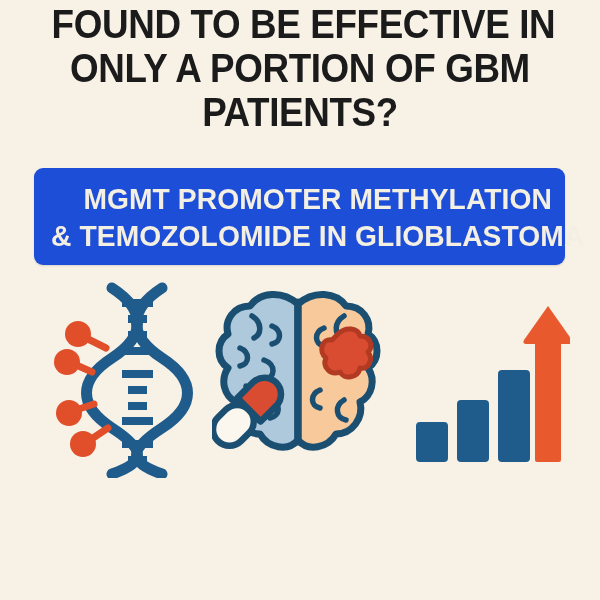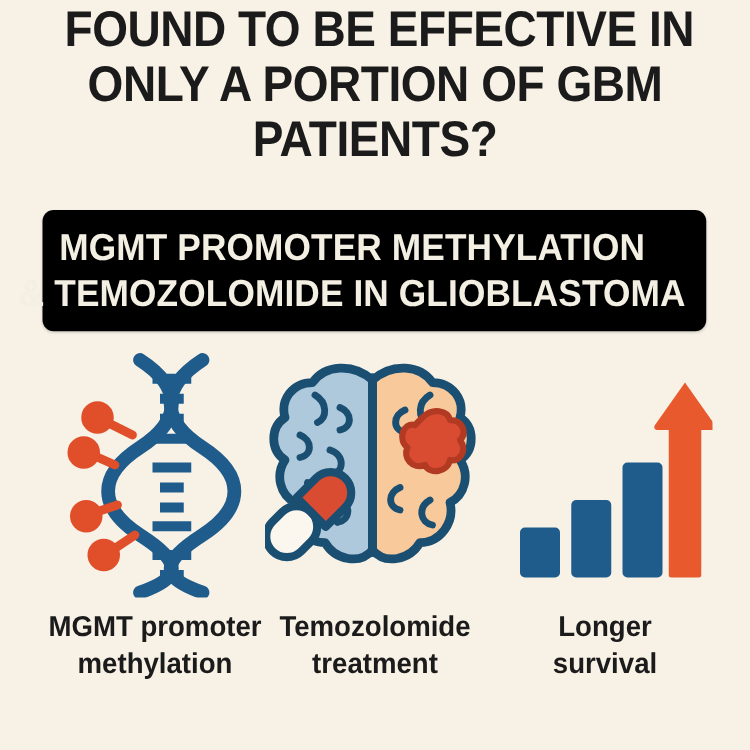--- a/index.html
+++ b/index.html
@@ -43,26 +43,26 @@
     white-space: nowrap;
   }
 
   
   .banner {
     position: absolute;
     left: 34px;
     top: 168px;
     width: 531px;
     height: 97px;
-    background: #000000;
+    background: #1d4ed8;
     border-radius: 9px;
     box-shadow: 0 1px 2px rgba(0,0,0,0.12);
     display: flex;
     align-items: center;
-    justify-content: flex-end;
+    justify-content: flex-start;
   }
   .banner-text {
     text-align: center;
     color: #f4efe3;
     font-family: "Liberation Sans Narrow", "Liberation Sans", sans-serif;
     font-weight: bold;
     font-size: 30px;
     line-height: 37px;
     letter-spacing: 0.1px;
     transform: scaleX(0.94);
@@ -229,28 +229,14 @@
         </g>
         <g fill="#E85A2E">
           <rect x="135" y="56" width="26" height="124" rx="2"></rect>
           <path d="M148 24 L172 58 Q174 62 169 62 H127 Q122 62 124 58 Z"></path>
         </g>
       </svg>
     </div>
 
   </div>
 
-  <div class="caption-row">
-    <div class="caption cap-dna">
-      <span class="cap-line">MGMT promoter</span>
-      <span class="cap-line">methylation</span>
-    </div>
-    <div class="caption cap-brain">
-      <span class="cap-line">Temozolomide</span>
-      <span class="cap-line">treatment</span>
-    </div>
-    <div class="caption cap-chart">
-      <span class="cap-line">Longer</span>
-      <span class="cap-line">survival</span>
-    </div>
-  </div>
 
 </div>
 
 </body></html>

